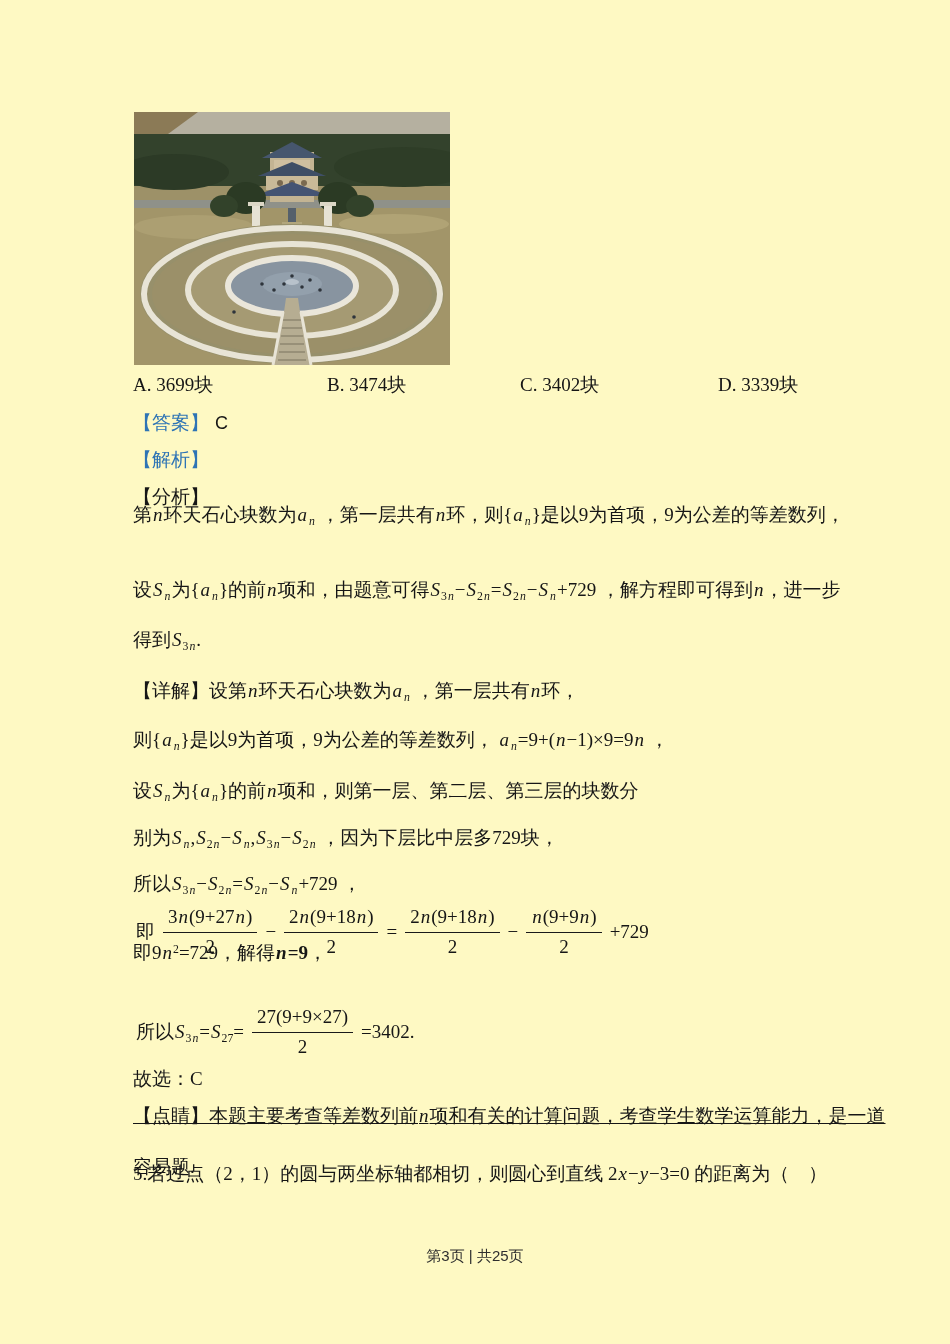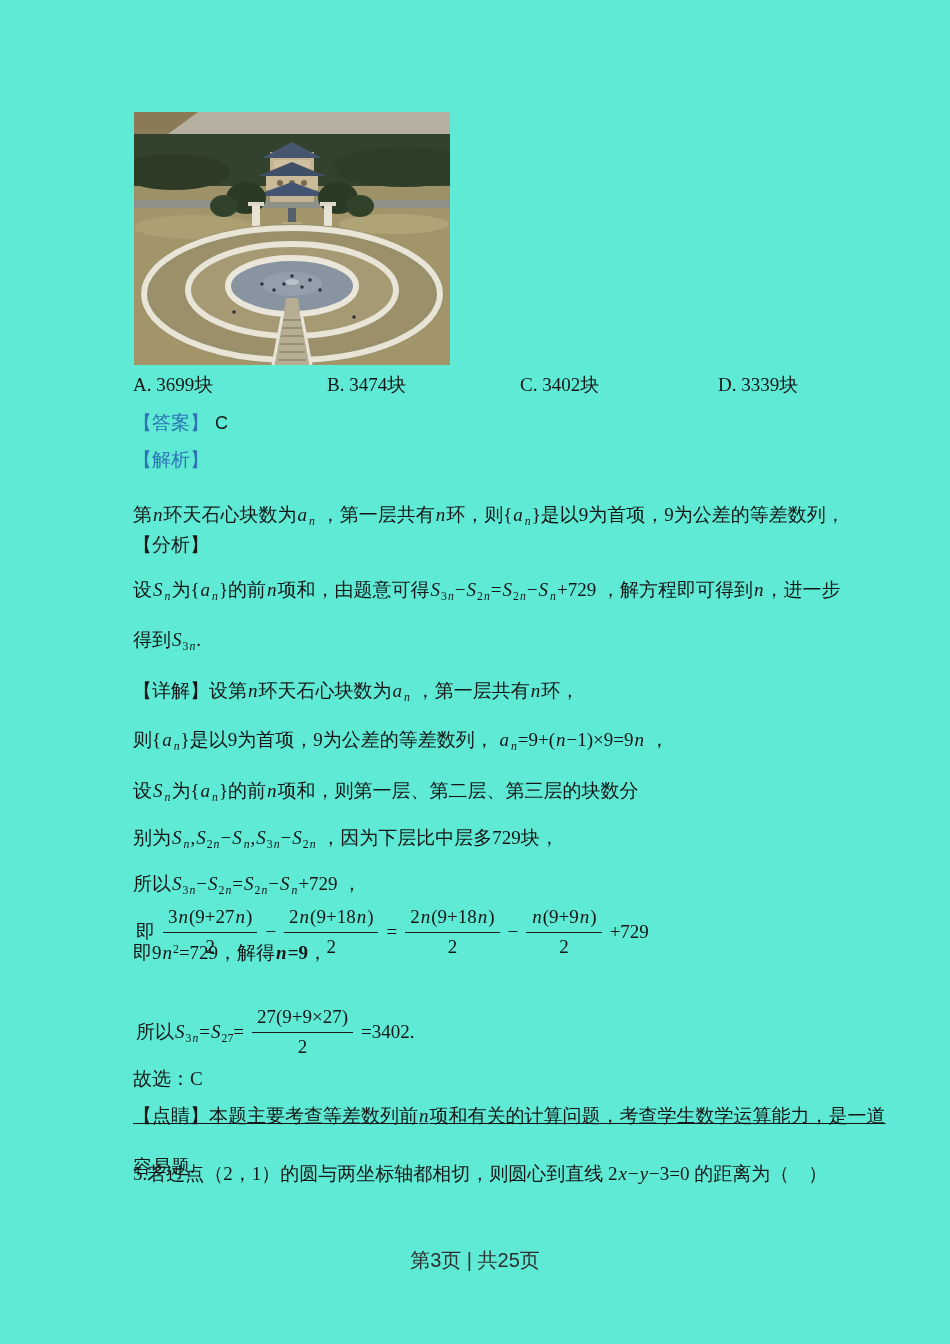--- a/index.html
+++ b/index.html
@@ -1,19 +1,19 @@
 <!DOCTYPE html>
 <html><head>
 <meta charset="utf-8">
 <style>
   html,body{margin:0;padding:0;background:#ffffff;}
   .page{
     position:relative;
     width:950px;height:1344px;
-    background:#5eead4;
+    background:#fef9c3;
     font-family:"Liberation Serif","DejaVu Serif",serif;
     color:#161616;
     font-size:19px;
     overflow:hidden;
   }
   .ln{
     position:absolute;
     left:133px;
     white-space:nowrap;
     line-height:26px;
@@ -35,21 +35,21 @@
     display:inline-flex;flex-direction:column;align-items:center;
     margin:0 5px;line-height:1.2;
   }
   .frac .num{padding:0 5px 3px;border-bottom:1.6px solid #1a1a1a;}
   .frac .den{padding-top:3px;}
   .photo{position:absolute;left:134px;top:112px;}
   .footer{
     position:absolute;top:1247px;left:0;width:950px;
     text-align:center;
     font-family:"Liberation Sans","DejaVu Sans",sans-serif;
-    font-size:20px;color:#2e2e2e;
+    font-size:15px;color:#2e2e2e;
   }
 </style>
 </head>
 <body>
 
 <div class="page">
 
   <svg class="photo" width="316" height="253" viewBox="0 0 316 253">
     <rect width="316" height="253" fill="#9d9168"></rect>
     <rect width="316" height="30" fill="#b5b0a0"></rect>
@@ -112,21 +112,21 @@
     <span class="opt" style="left:194px;">B. 3474块</span>
     <span class="opt" style="left:387px;">C. 3402块</span>
     <span class="opt" style="left:585px;">D. 3339块</span>
   </div>
 
   <div class="ln" style="top:410px;">
     <span class="blue">【答案】</span><span class="ansC">C</span>
   </div>
 
   <div class="ln blue" style="top:447px;">【解析】</div>
-  <div class="ln" style="top:484px;margin-top:48px;">【分析】</div>
+  <div class="ln" style="top:484px;">【分析】</div>
 
   <div class="ln" style="top:502px;">第<i class="v">n</i>环天石心块数为<i class="v">a</i><sub><i class="v">n</i></sub> ，第一层共有<i class="v">n</i>环，则{<i class="v">a</i><sub><i class="v">n</i></sub>}是以9为首项，9为公差的等差数列，</div>
   <div class="ln" style="top:577px;">设<i class="v">S</i><sub><i class="v">n</i></sub>为{<i class="v">a</i><sub><i class="v">n</i></sub>}的前<i class="v">n</i>项和，由题意可得<i class="v">S</i><sub>3<i class="v">n</i></sub>−<i class="v">S</i><sub>2<i class="v">n</i></sub>=<i class="v">S</i><sub>2<i class="v">n</i></sub>−<i class="v">S</i><sub><i class="v">n</i></sub>+729 ，解方程即可得到<i class="v">n</i>，进一步</div>
   <div class="ln" style="top:627px;">得到<i class="v">S</i><sub>3<i class="v">n</i></sub>.</div>
 
   <div class="ln" style="top:678px;">
     <span>【详解】</span><span>设第<i class="v">n</i>环天石心块数为<i class="v">a</i><sub><i class="v">n</i></sub> ，第一层共有<i class="v">n</i>环，</span>
   </div>
   <div class="ln" style="top:727px;">则{<i class="v">a</i><sub><i class="v">n</i></sub>}是以9为首项，9为公差的等差数列， <i class="v">a</i><sub><i class="v">n</i></sub>=9+(<i class="v">n</i>−1)×9=9<i class="v">n</i> ，</div>
   <div class="ln" style="top:778px;">设<i class="v">S</i><sub><i class="v">n</i></sub>为{<i class="v">a</i><sub><i class="v">n</i></sub>}的前<i class="v">n</i>项和，则第一层、第二层、第三层的块数分</div>

